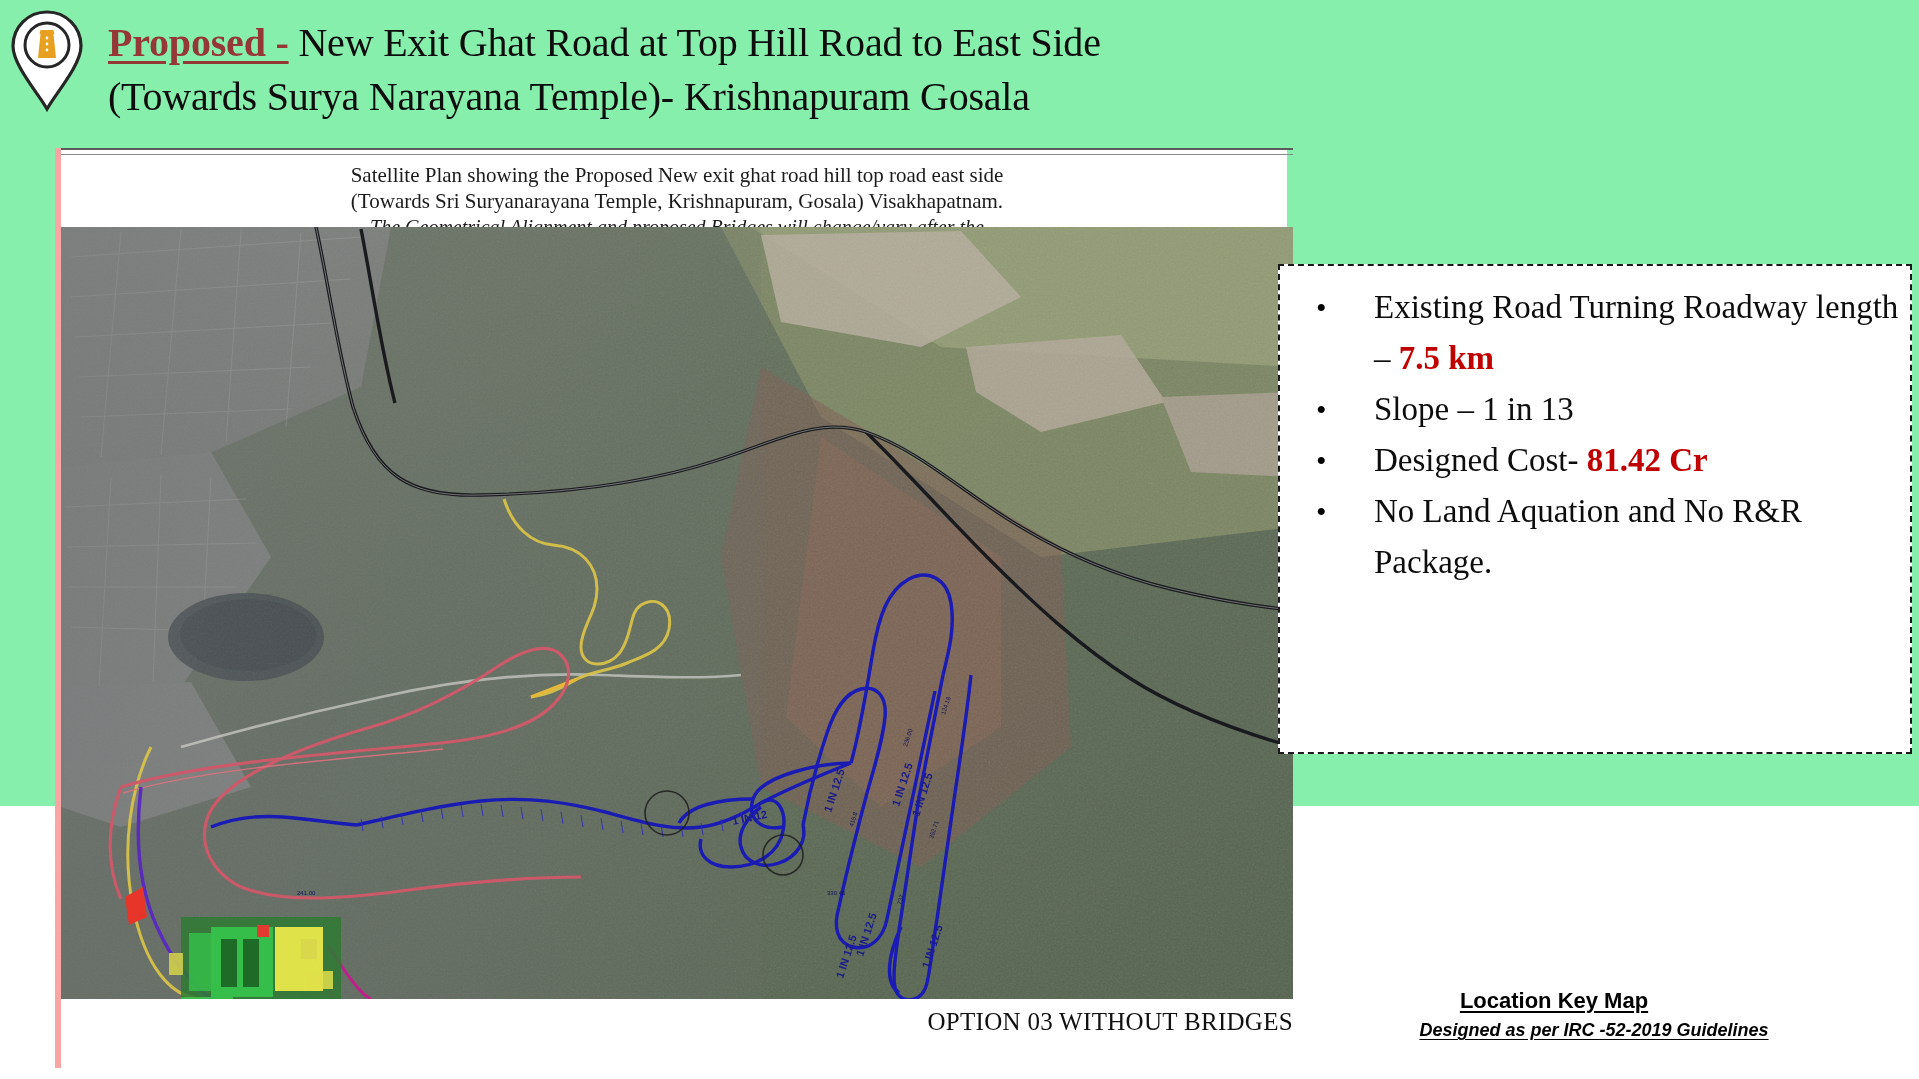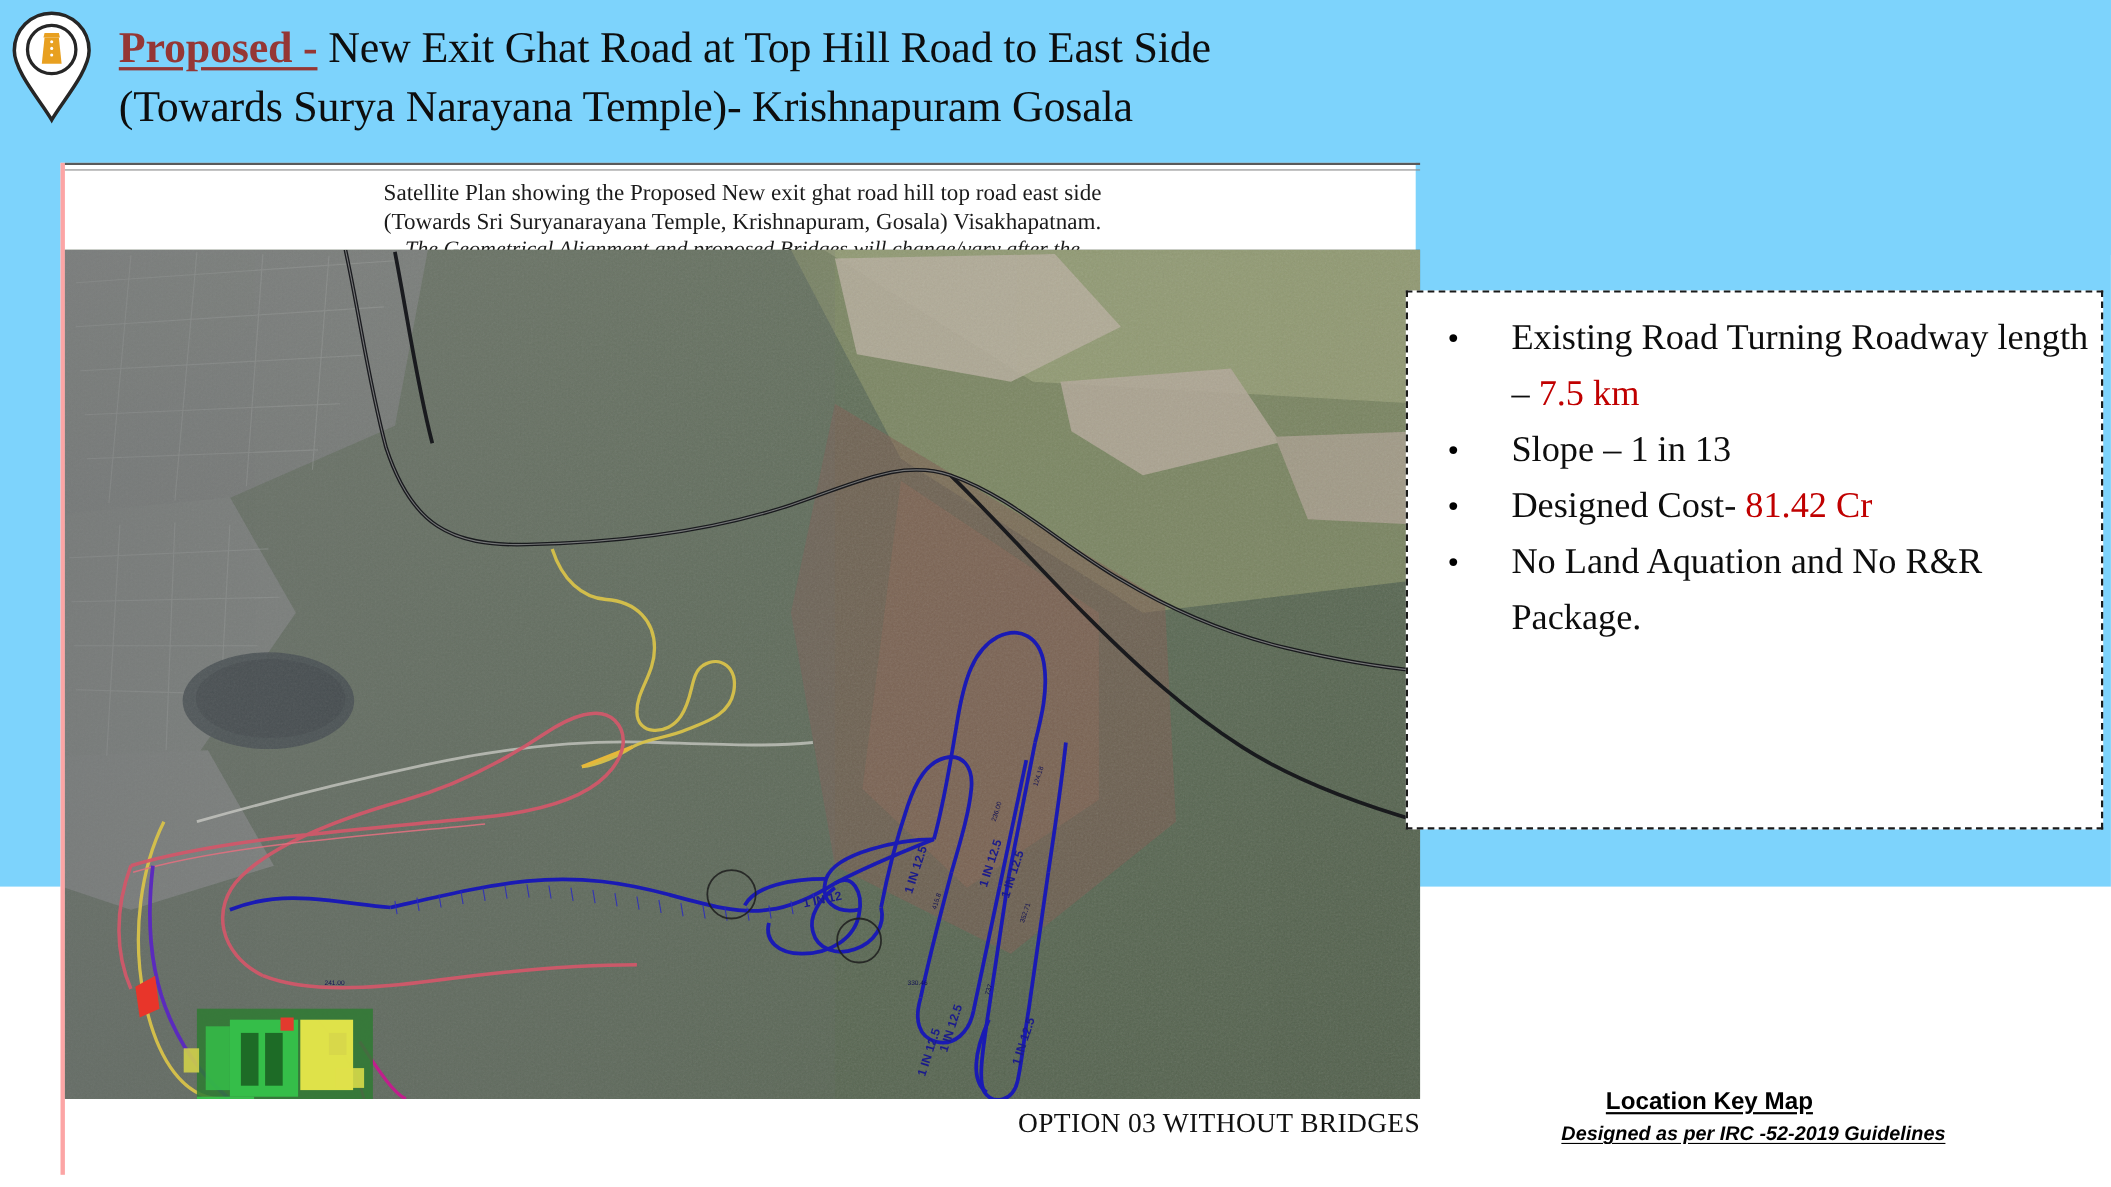--- a/index.html
+++ b/index.html
@@ -6,21 +6,21 @@
   html, body {
     margin: 0; padding: 0;
     width: 1919px; height: 1079px;
     background: #ffffff;
     font-family: "Liberation Serif", serif;
     overflow: hidden;
   }
   #page {
     position: relative;
     width: 1919px; height: 806px;
-    background: #7dd3fc;
+    background: #86efac;
   }
 
   
   #title-row {
     position: absolute;
     left: 0; top: 0;
     width: 1400px; height: 140px;
   }
   #pin-icon {
     position: absolute;
@@ -47,21 +47,21 @@
     text-underline-offset: 5px;
     text-decoration-thickness: 3px;
   }
 
   
   #plan-sheet {
     position: absolute;
     left: 55px; top: 148px;
     width: 1232px; height: 920px;
     background: #ffffff;
-    border-left: 4px solid #fca5a5;
+    border-left: 6px solid #fca5a5;
   }
   #sheet-rule-top {
     position: absolute;
     left: 0; top: 0;
     width: 1232px; height: 0;
     border-top: 2px solid #5a5a5a;
   }
   #sheet-rule-top2 {
     position: absolute;
     left: 0; top: 6px;
@@ -129,21 +129,21 @@
   #bullet-list li::before {
     content: "\2022";
     position: absolute;
     left: 24px; top: 0;
     font-size: 30px;
     line-height: 51px;
     color: #000000;
   }
   .accent {
     color: #c00000;
-    font-weight: normal;
+    font-weight: bold;
     margin-top: 48px;
   }
 
   
   #footer-block {
     position: absolute;
     left: 1278px; top: 988px;
     width: 640px;
     text-align: center;
     padding-right: 8px;

